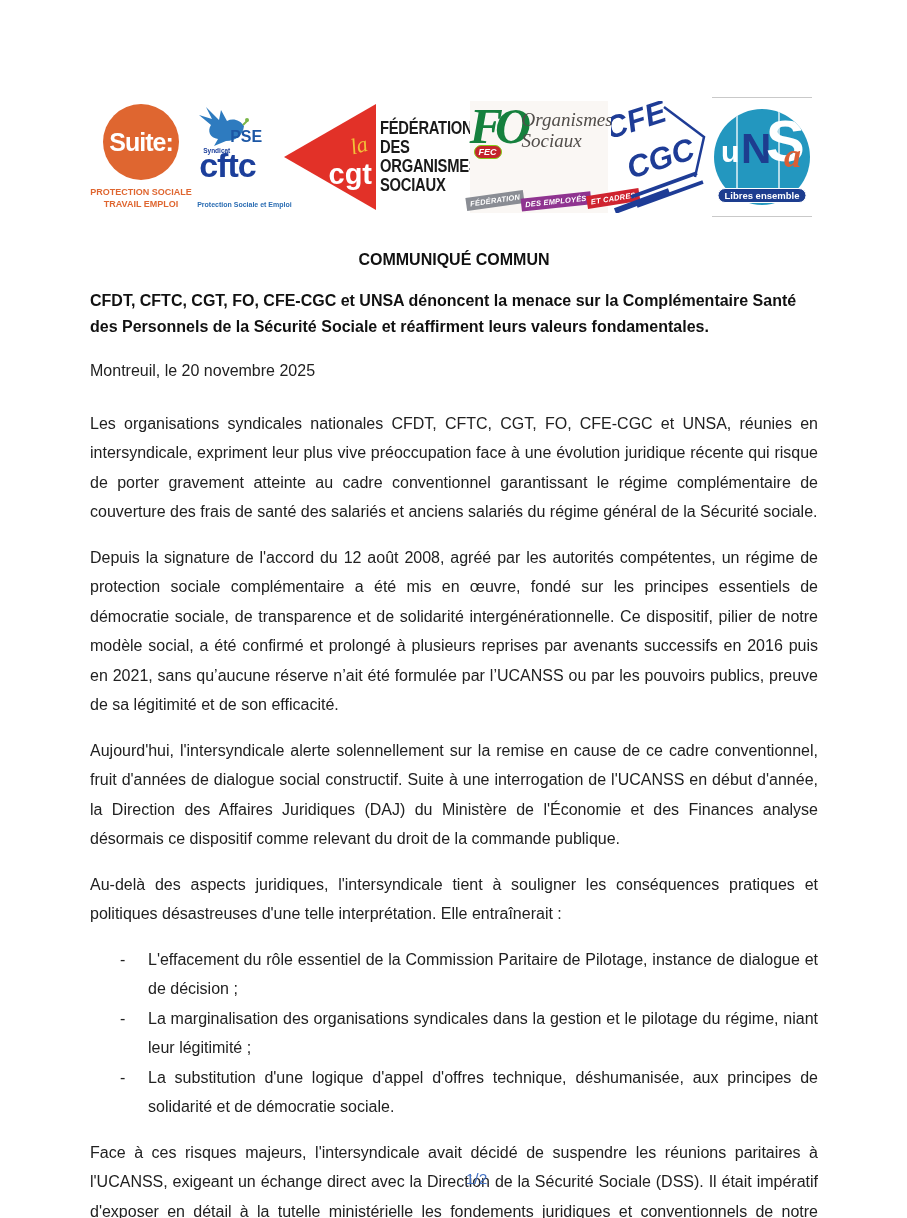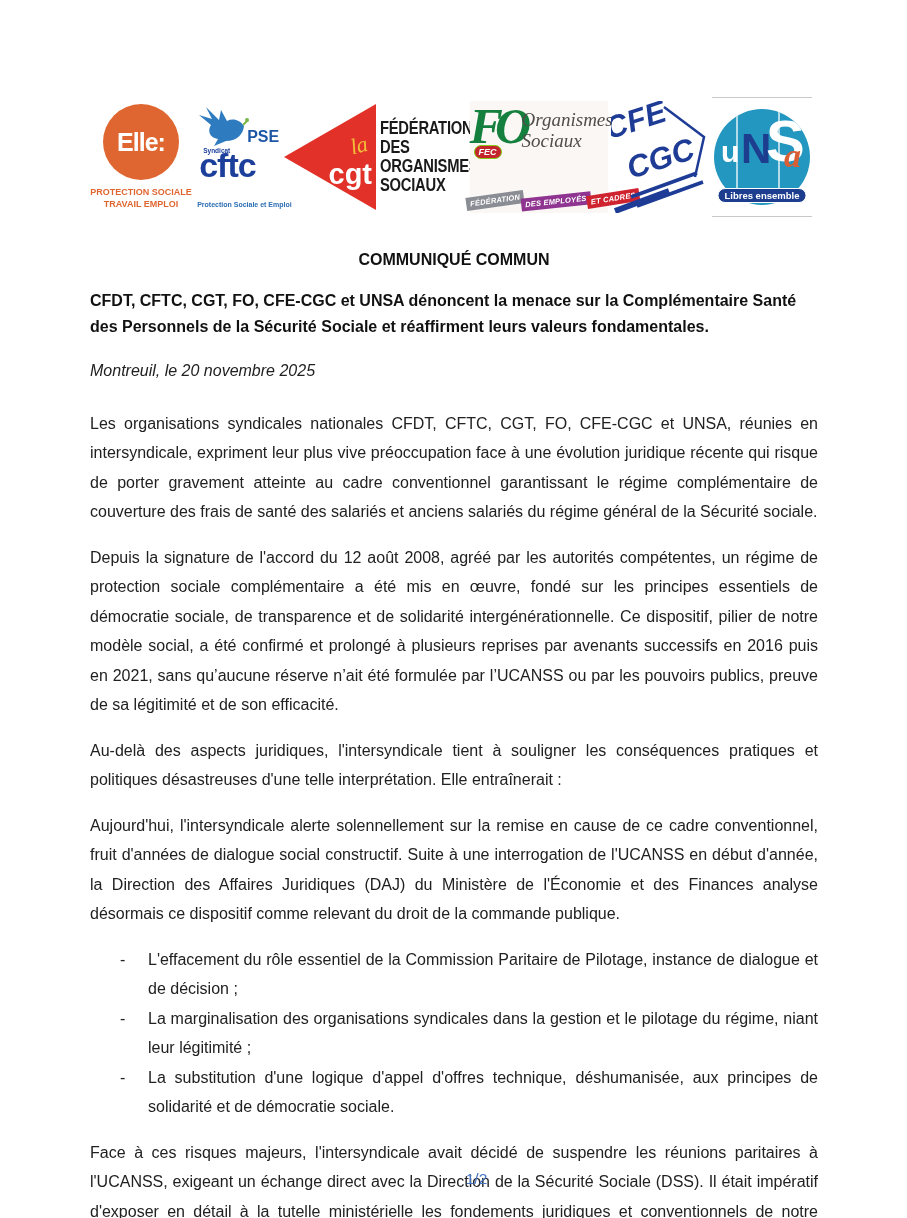--- a/index.html
+++ b/index.html
@@ -21,21 +21,21 @@
     width:76px; height:76px; border-radius:50%; background:#DF6630;
     color:#fff; display:flex; align-items:center; justify-content:center;
     font-weight:bold; font-size:25px; margin:0 auto; letter-spacing:-1px;
   }
   .cfdt-tagline { color:#DF6630; font-weight:bold; font-size:9px; line-height:11.5px; margin-top:7px; }
 
   
   .logo-cftc { width:84px; height:114px; }
   .cftc-dove { position:absolute; left:0; top:4px; }
   .cftc-syndicat { position:absolute; left:6px; top:47px; font-size:6.5px; color:#1C3F9B; font-weight:bold; }
-  .cftc-pse { position:absolute; right:2px; top:28px; color:#1C57A5; font-weight:bold; font-size:16px; }
+  .cftc-pse { position:absolute; right:19px; top:28px; color:#1C57A5; font-weight:bold; font-size:16px; }
   .cftc-name { position:absolute; left:2px; top:46px; color:#1C3F9B; font-weight:bold; font-size:34px; letter-spacing:-1px; }
   .cftc-tagline { position:absolute; left:0; bottom:6px; width:100%; text-align:center; color:#2B6DB3; font-weight:bold; font-size:7px; white-space:nowrap; }
 
   
   .logo-cgt { width:182px; height:106px; display:flex; align-items:center; }
   .cgt-tri { flex:none; }
   .cgt-fed {
     margin-left:4px; font-weight:bold; font-size:18px; line-height:19px; color:#1A1A1A;
     transform:scaleX(0.82); transform-origin:left center; letter-spacing:-0.3px; white-space:nowrap;
   }
@@ -84,40 +84,40 @@
     font-size:9.5px; font-weight:bold; padding:1px 6px; white-space:nowrap;
   }
 
   
   .content {
     position:absolute; left:90px; top:250px; width:728px;
     font-size:16px; line-height:29.5px; text-align:justify;
   }
   .doc-title { font-size:16px; font-weight:bold; text-align:center; margin:0 0 18px; line-height:20px; color:#111; }
   .doc-heading { font-size:16px; font-weight:bold; text-align:left; margin:16px 0 16px; line-height:26px; color:#111; }
-  .dateline { text-align:left; margin:6px 0 23px;font-style:italic; }
+  .dateline { text-align:left; margin:6px 0 23px; }
   .para { margin:0 0 16px; }
   .bullets { list-style:none; margin:0 0 16px; padding:0 0 0 30px; }
   .bullets li { display:flex; }
   .bullets .marker { flex:none; width:28px; }
   .bullets .btext { flex:1; text-align:justify; }
 
   .footer { position:absolute; left:0; right:0; top:1170px; text-align:center;padding-left:46px; }
   .page-number { color:#4573C5; font-size:15.5px; }
 </style>
 </head>
 <body>
 
 <div class="page">
 
   <header class="logos">
 
     <div class="logo logo-cfdt">
       <div class="cfdt-circle">
-        <span>Elle:</span>
+        <span>Suite:</span>
       </div>
       <div class="cfdt-tagline">
         <div>PROTECTION SOCIALE</div>
         <div>TRAVAIL EMPLOI</div>
       </div>
     </div>
 
     <div class="logo logo-cftc">
       <svg class="cftc-dove" width="52" height="46" viewBox="0 0 52 44">
         <path fill="#2E7BBF" d="M47,21 C43,15 36,13 30,16 L24,5 L22,15 L9,2 L15,14 L2,10 L14,20 C10,26 13,33 21,34 L17,41 L29,36 C39,36 46,30 47,21 Z"></path>
@@ -187,22 +187,22 @@
 
   <main class="content">
     <h1 class="doc-title">COMMUNIQUÉ COMMUN</h1>
 
     <h2 class="doc-heading">CFDT, CFTC, CGT, FO, CFE-CGC et UNSA dénoncent la menace sur la Complémentaire Santé des Personnels de la Sécurité Sociale et réaffirment leurs valeurs fondamentales.</h2>
 
     <p class="dateline">Montreuil, le 20 novembre 2025</p>
 
     <p class="para">Les organisations syndicales nationales CFDT, CFTC, CGT, FO, CFE-CGC et UNSA, réunies en intersyndicale, expriment leur plus vive préoccupation face à une évolution juridique récente qui risque de porter gravement atteinte au cadre conventionnel garantissant le régime complémentaire de couverture des frais de santé des salariés et anciens salariés du régime général de la Sécurité sociale.</p>
     <p class="para">Depuis la signature de l'accord du 12 août 2008, agréé par les autorités compétentes, un régime de protection sociale complémentaire a été mis en œuvre, fondé sur les principes essentiels de démocratie sociale, de transparence et de solidarité intergénérationnelle. Ce dispositif, pilier de notre modèle social, a été confirmé et prolongé à plusieurs reprises par avenants successifs en 2016 puis en 2021, sans qu’aucune réserve n’ait été formulée par l’UCANSS ou par les pouvoirs publics, preuve de sa légitimité et de son efficacité.</p>
+    <p class="para">Aujourd'hui, l'intersyndicale alerte solennellement sur la remise en cause de ce cadre conventionnel, fruit d'années de dialogue social constructif. Suite à une interrogation de l'UCANSS en début d'année, la Direction des Affaires Juridiques (DAJ) du Ministère de l'Économie et des Finances analyse désormais ce dispositif comme relevant du droit de la commande publique.</p>
     <p class="para">Au-delà des aspects juridiques, l'intersyndicale tient à souligner les conséquences pratiques et politiques désastreuses d'une telle interprétation. Elle entraînerait :</p>
-    <p class="para">Aujourd'hui, l'intersyndicale alerte solennellement sur la remise en cause de ce cadre conventionnel, fruit d'années de dialogue social constructif. Suite à une interrogation de l'UCANSS en début d'année, la Direction des Affaires Juridiques (DAJ) du Ministère de l'Économie et des Finances analyse désormais ce dispositif comme relevant du droit de la commande publique.</p>
 
     <ul class="bullets">
       <li>
         <span class="marker">-</span>
         <span class="btext">L'effacement du rôle essentiel de la Commission Paritaire de Pilotage, instance de dialogue et de décision ;</span>
       </li>
       <li>
         <span class="marker">-</span>
         <span class="btext">La marginalisation des organisations syndicales dans la gestion et le pilotage du régime, niant leur légitimité ;</span>
       </li>

